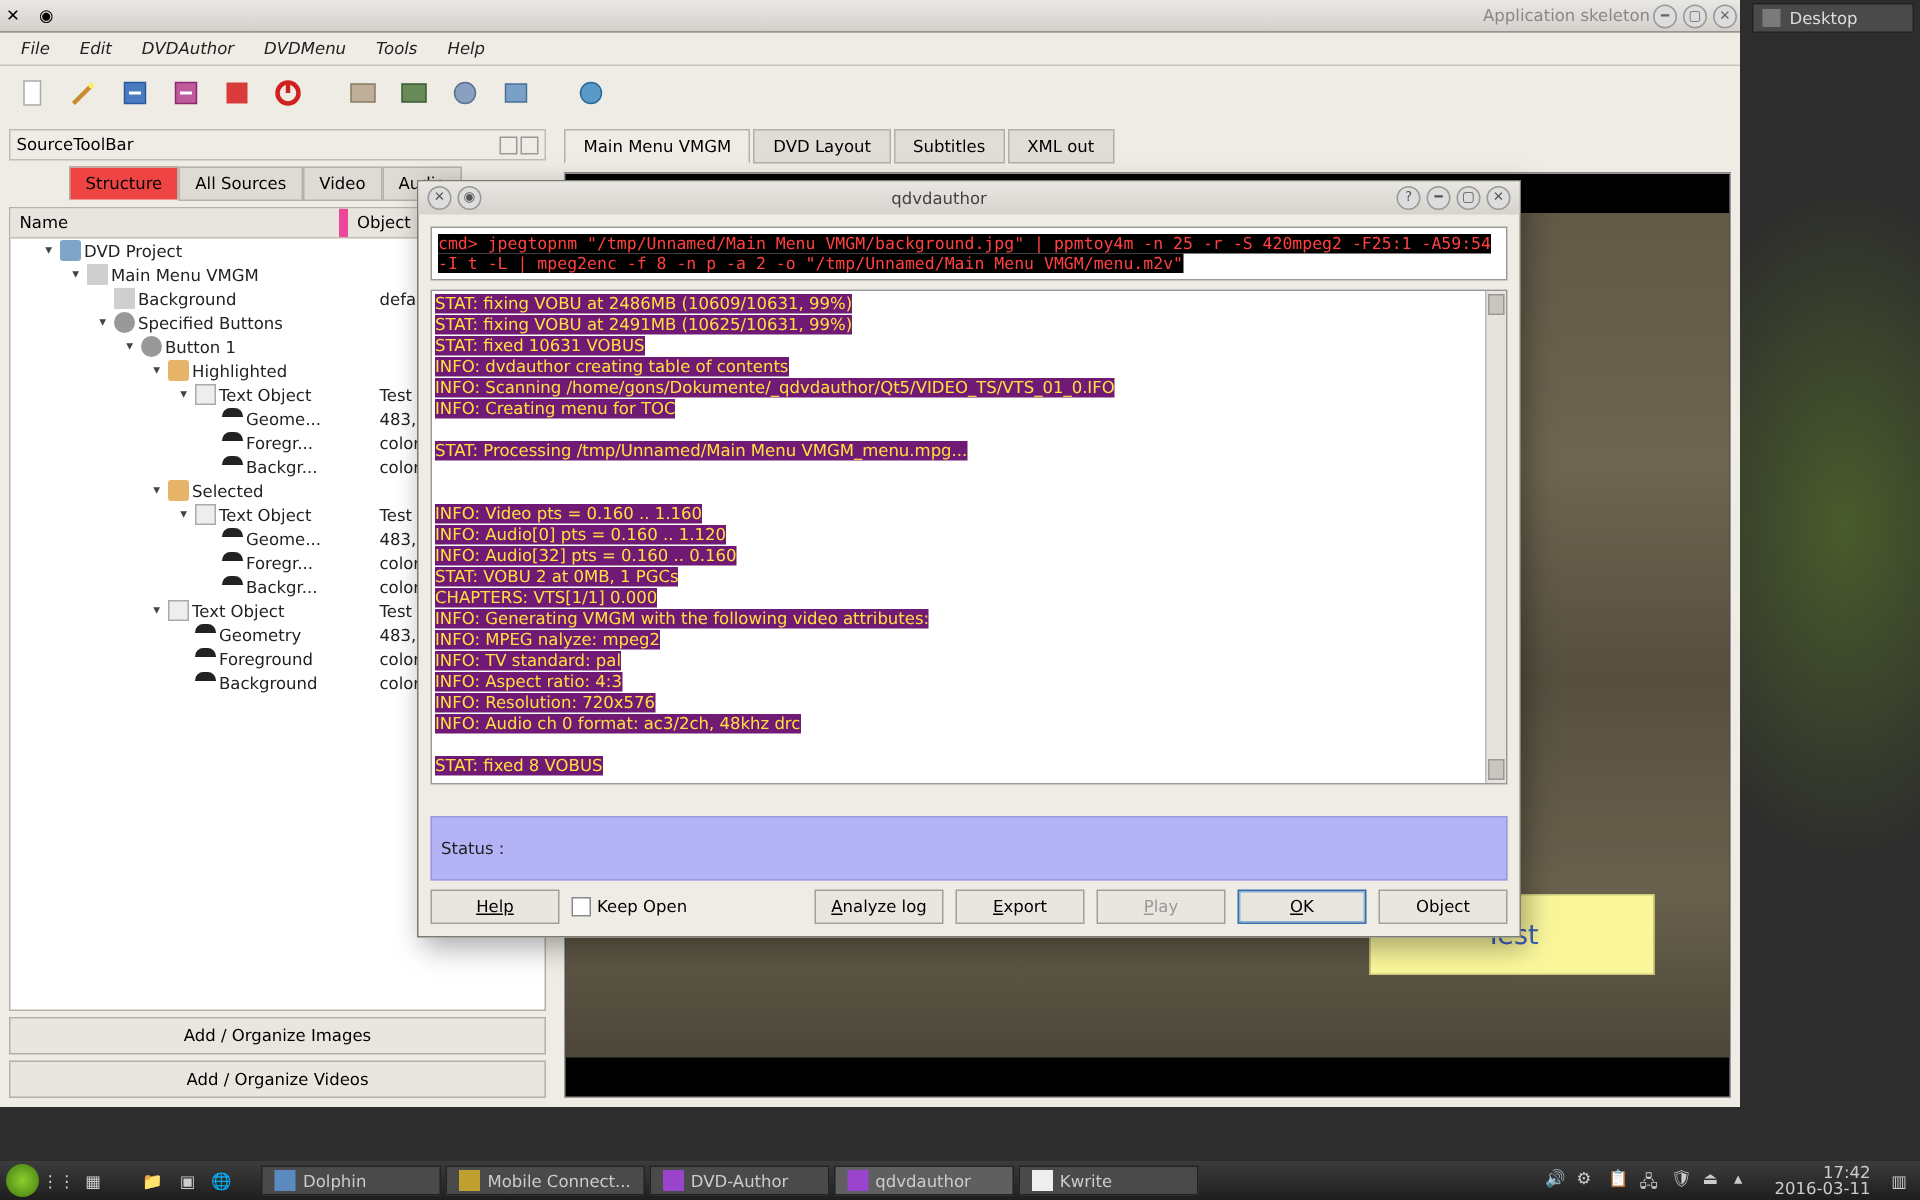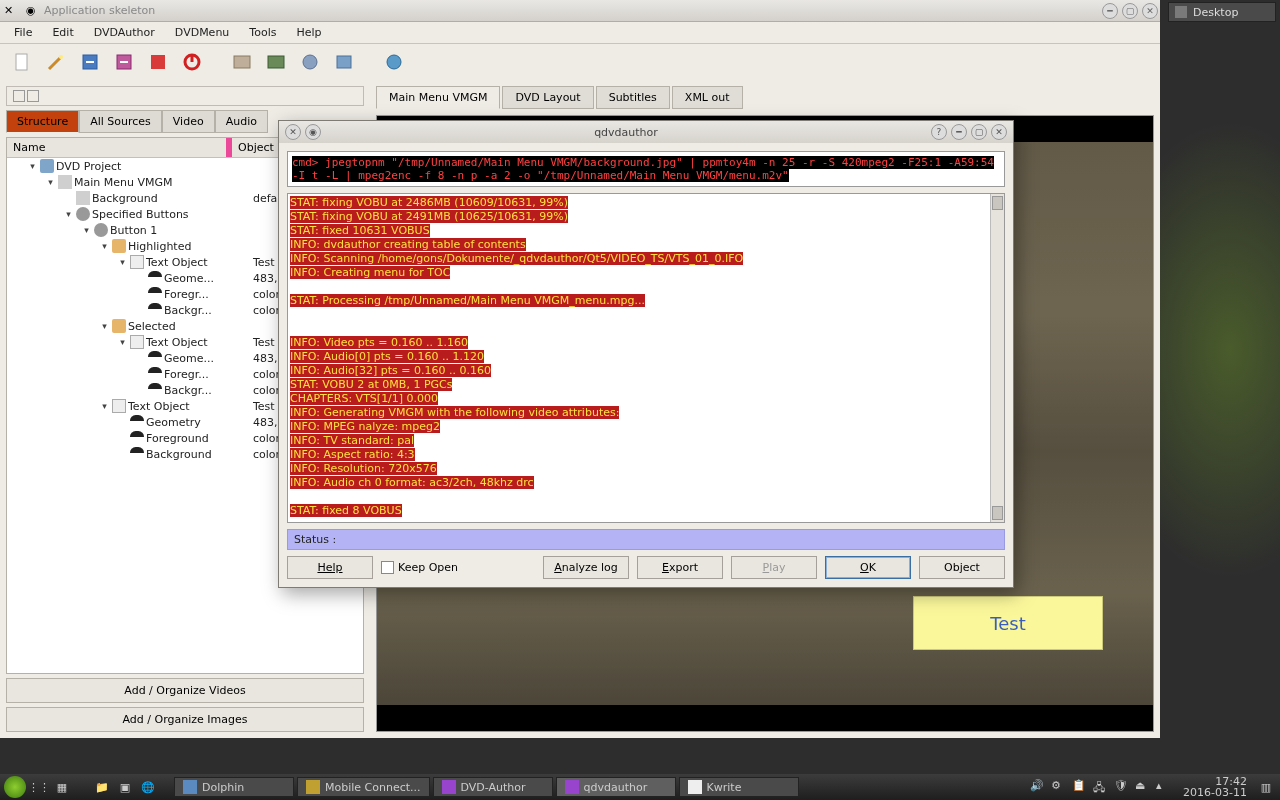--- a/index.html
+++ b/index.html
@@ -14,44 +14,44 @@
 .desktop-bg { position:absolute; inset:0; background: radial-gradient(ellipse 220px 380px at 1230px 350px, rgba(140,200,40,.3) 0%, transparent 60%), #2d2d2d; z-index:0;}
 
 .main-titlebar {
   position:absolute; left:0; top:0; width:1160px; height:22px;
   background: linear-gradient(#e9e7e4,#d4d1cc);
   display:flex; align-items:center;
   border-bottom:1px solid #b0aca6;
   z-index: 5;
 }
 .main-titlebar .wicon { width:14px; height:14px; margin:0 4px;}
-.main-titlebar .title { flex:1; text-align:left; color:#888; font-size:11px;}
+.main-titlebar .title { flex:1; text-align:right; color:#888; font-size:11px;}
 .main-titlebar .wbtn { width:16px;height:16px;border-radius:8px;background:#ddd;border:1px solid #999;margin:0 2px;display:flex;align-items:center;justify-content:center;font-size:9px;color:#666;}
 
 .desk-btn { position:absolute; right:4px; top:2px; width:108px;height:20px; background:#4a4a4a;color:#ddd;display:flex;align-items:center;padding:0 6px;border:1px solid #222;z-index:6;}
 .desk-btn .i{width:12px;height:12px;background:#7a7a7a;margin-right:6px;}
 
 .app-frame { position:absolute; left:0; top:22px; width:1160px; height:716px; background:#efece6; z-index:4;}
 
 .menubar { height:22px; display:flex; align-items:center; padding:0 4px; border-bottom:1px solid #c8c4bd;}
-.menubar span { padding:2px 10px; color:#222;}
+.menubar span { padding:2px 10px; color:#222;font-style:italic;}
 
 .toolbar { height:36px; display:flex; align-items:center; padding:0 8px; gap:6px;}
 .toolbar .tb { width:28px; height:28px; display:flex; align-items:center; justify-content:center; font-size:14px;}
 .toolbar .sep { width:10px;}
 .tb svg{width:20px;height:20px;}
 
 .split { display:flex; height:calc(100% - 58px);}
 .leftpane { width:370px; padding:6px; display:flex; flex-direction:column; gap:4px;}
 .src-label { background:#efece6; padding:3px 4px; display:flex; align-items:center; border:1px solid #c0bcb5;}
 .src-label .t{flex:1;}
 .src-label .mini{width:12px;height:12px;border:1px solid #999;margin-left:2px;}
 .tabs1 { display:flex; gap:0;}
 .tabs1 .tab { padding:4px 10px; background:#dedbd4; border:1px solid #b5b1a9; }
-.tabs1 .tab.active { background:#c2410c; border-bottom-color:#efece6;}
+.tabs1 .tab.active { background:#ef4444; border-bottom-color:#efece6;margin-left:40px;}
 .tree-wrap { flex:1; border:1px solid #b5b1a9; background:#fff; overflow:hidden; display:flex; flex-direction:column;}
 .tree-head { display:flex; background:#e8e5df; border-bottom:1px solid #c4c0b9;}
 .tree-head .c1{width:225px;padding:3px 6px;border-right:6px solid #ec4899;}
 .tree-head .c2{flex:1;padding:3px 6px;}
 .tree-body { flex:1; overflow:auto; color:#222;}
 .row { display:flex; align-items:center; height:16px; white-space:nowrap;}
 .row .ind{display:inline-block;}
 .row .exp{width:11px;text-align:center;color:#444;font-size:9px;}
 .row .ico{width:14px;height:14px;display:inline-flex;align-items:center;justify-content:center;margin:0 2px;}
 .row .lbl{}
@@ -78,25 +78,25 @@
   z-index:20;
 }
 .dialog .dtb { height:22px; background:linear-gradient(#e9e7e3,#d6d3cd); display:flex; align-items:center; padding:0 4px;}
 .dialog .dtb .dt{flex:1;text-align:center;color:#444;}
 .dialog .dtb .db{width:16px;height:16px;border-radius:8px;border:1px solid #999;background:#ddd;margin:0 2px;display:flex;align-items:center;justify-content:center;font-size:9px;color:#555;}
 .dialog .body { padding:8px;}
 .cmdbox { background:#fff; border:1px solid #999; padding:4px; min-height:34px;}
 .cmdbox span { font-family:"DejaVu Sans Mono",monospace; font-size:11px; background:#000; color:#ff4040; padding:0;}
 .logbox { margin-top:6px; background:#fff; border:1px solid #999; height:330px; overflow:hidden; position:relative;}
 .logbox .inner{ position:absolute; left:0; right:14px; bottom:0; padding:2px 2px 4px 2px; font-family:"DejaVu Sans Mono",monospace; font-size:11px; line-height:14px;}
-.logbox .inner span { background:#b91c1c; color:#ffe040; }
+.logbox .inner span { background:#701a75; color:#ffe040; }
 .logbox .sb { position:absolute; right:0; top:0; bottom:0; width:14px; background:#e6e3dc; border-left:1px solid #bbb;}
 .logbox .sb .th{position:absolute;left:1px;right:1px;top:2px;height:14px;background:#c9c6bf;border:1px solid #999;}
 .logbox .sb .tb{position:absolute;left:1px;right:1px;bottom:2px;height:14px;background:#c9c6bf;border:1px solid #999;}
-.statusbar { margin-top:6px; background:#b3b3f5; padding:3px 6px; color:#222; border:1px solid #9a9ae0;}
+.statusbar { margin-top:21px; background:#b3b3f5; padding:14px 6px; color:#222; border:1px solid #9a9ae0;}
 .dlgbtns { margin-top:6px; display:flex; align-items:center; gap:8px;}
 .dlgbtns .b { min-width:86px; padding:4px 10px; background:#e9e6df; border:1px solid #a5a19a; text-align:center;}
 .dlgbtns .b.def { border:1px solid #3b6ea5; box-shadow: inset 0 0 0 1px #8ab0d9;}
 .dlgbtns .b u{text-decoration:underline;}
 .dlgbtns .chk{display:flex;align-items:center;gap:4px;}
 .dlgbtns .chk .box{width:13px;height:13px;border:1px solid #888;background:#fff;}
 .dlgbtns .sp{flex:1;}
 .dlgbtns .b.dis{color:#999;}
 
 .taskbar { position:absolute; left:0; bottom:0; right:0; height:26px; background:linear-gradient(#3c3c3c,#1e1e1e); display:flex; align-items:center; color:#ccc; padding:0 4px; gap:3px; z-index:30;}
@@ -205,20 +205,21 @@
     <div class="tb">
         <svg viewBox="0 0 20 20">
           <circle cx="10" cy="10" r="7" fill="#5a9ac8" stroke="#2a6a98"></circle>
         </svg>
       </div>
   </div>
 
   <div class="split">
     <div class="leftpane">
       <div class="src-label">
+        <span class="t">SourceToolBar</span>
         <span class="mini"></span>
         <span class="mini"></span>
       </div>
       <div class="tabs1">
         <div class="tab active">Structure</div>
         <div class="tab">All Sources</div>
         <div class="tab">Video</div>
         <div class="tab">Audio</div>
       </div>
       <div class="tree-wrap">
@@ -349,22 +350,22 @@
             </div>
             <div class="row">
               <span class="ind" style="width: 110px;"></span>
               <span class="exp"></span>
               <span class="ico ic-tux"></span>
               <span class="lbl">Background</span>
               <span class="val">color(2</span>
             </div>
           </div>
       </div>
+      <div class="btnwide">Add / Organize Images</div>
       <div class="btnwide">Add / Organize Videos</div>
-      <div class="btnwide">Add / Organize Images</div>
     </div>
 
     <div class="rightpane">
       <div class="tabs2">
         <div class="tab active">Main Menu VMGM</div>
         <div class="tab">DVD Layout</div>
         <div class="tab">Subtitles</div>
         <div class="tab">XML out</div>
       </div>
       <div class="preview">

